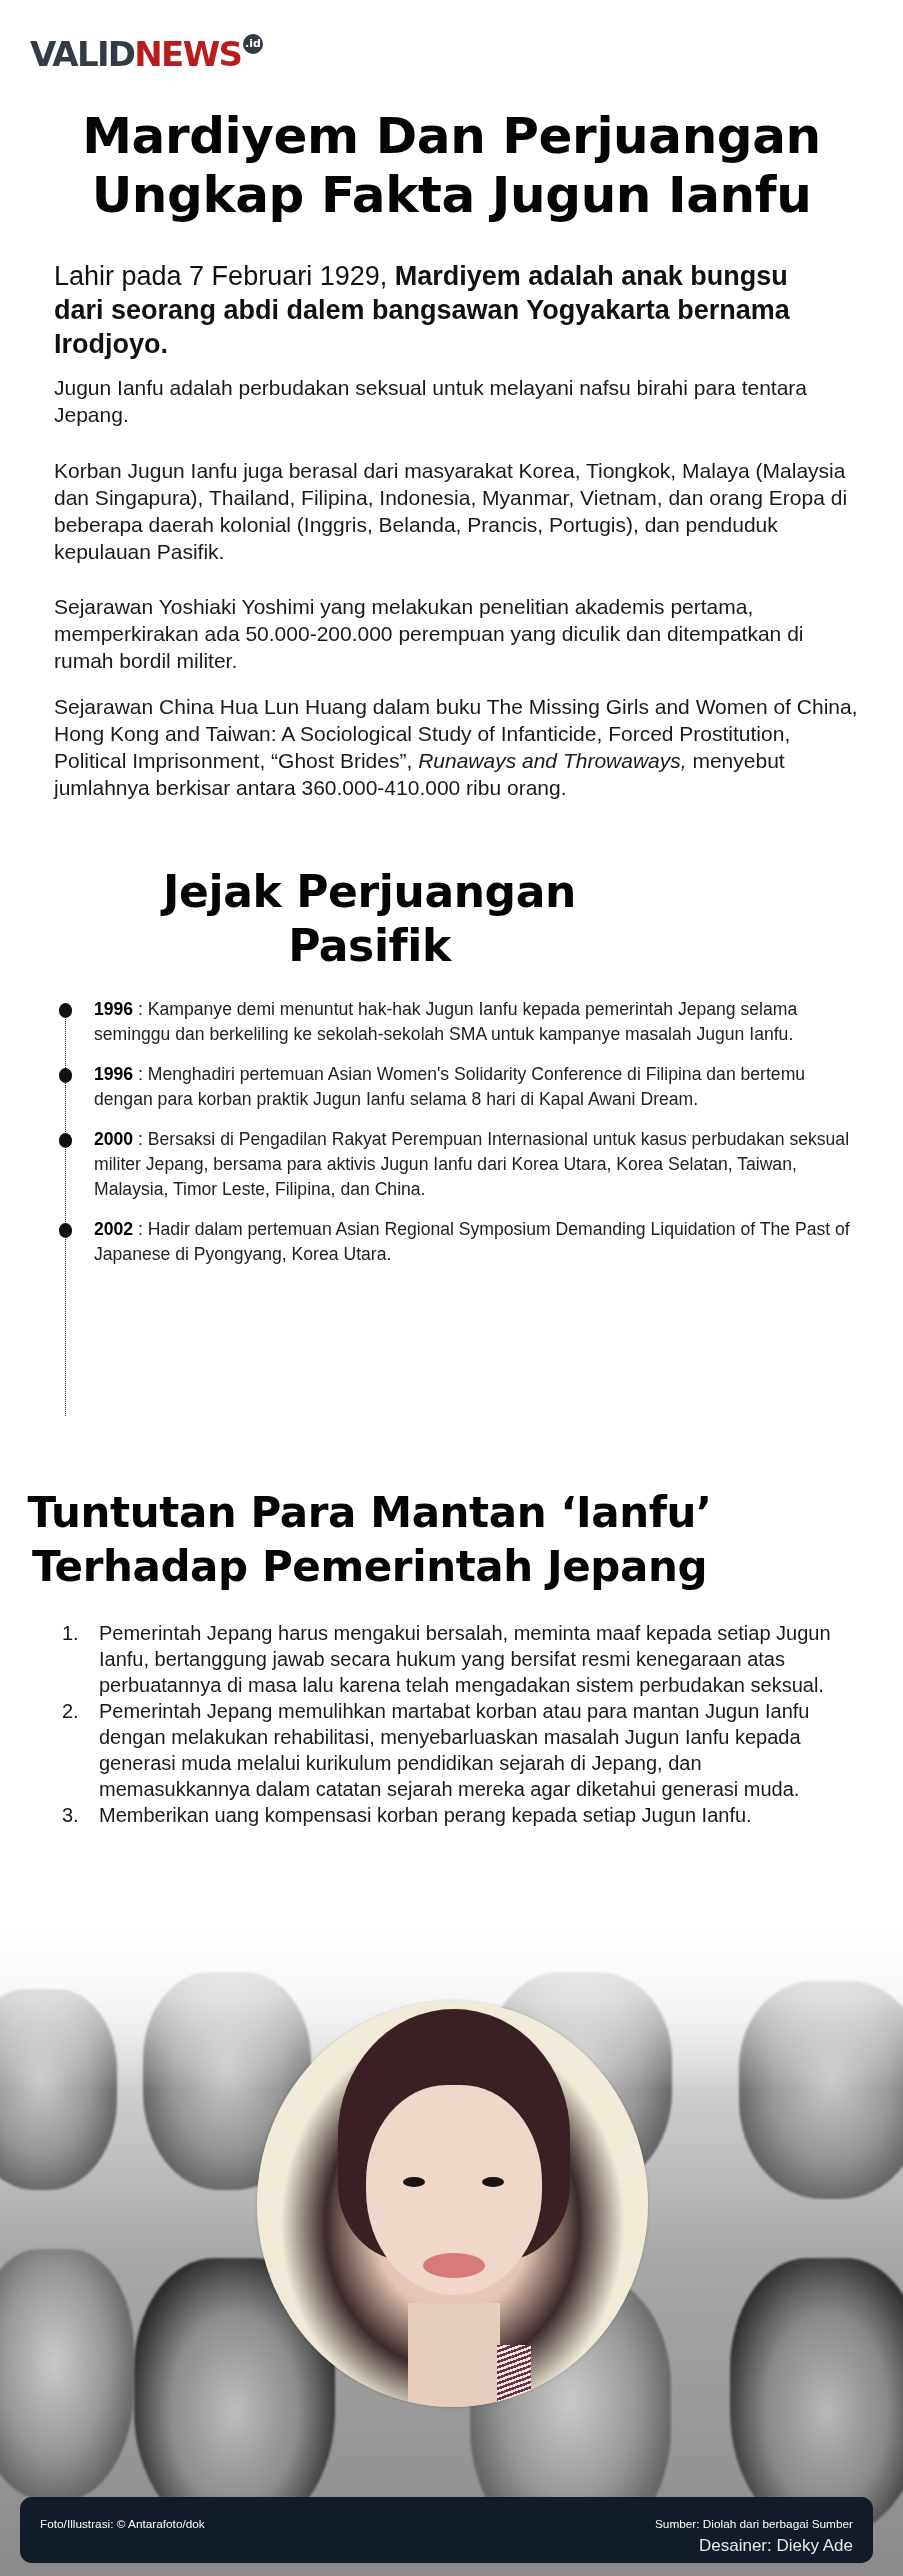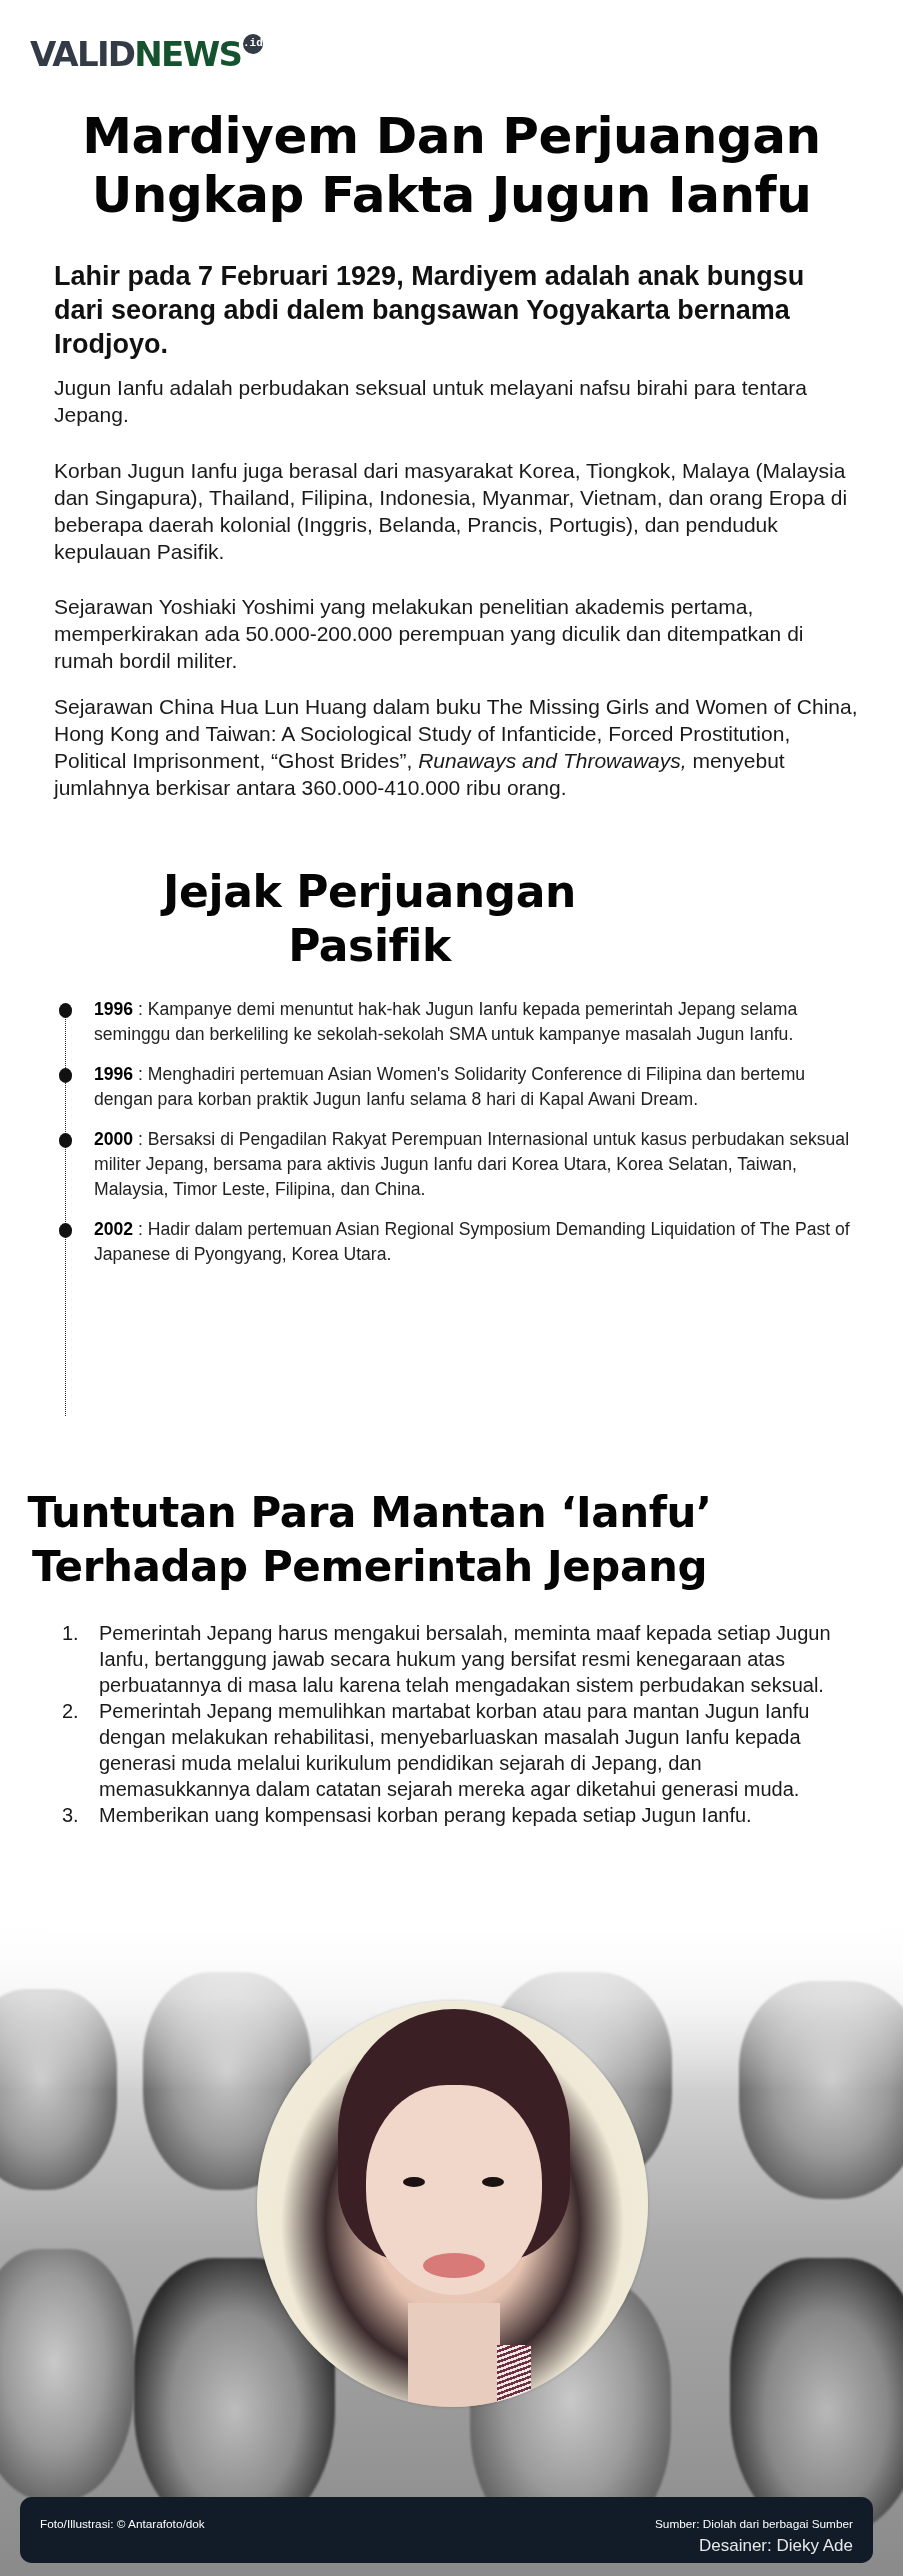--- a/index.html
+++ b/index.html
@@ -3,29 +3,29 @@
 <meta charset="utf-8">
 <style>
   * { box-sizing: border-box; margin: 0; padding: 0; }
   html, body { width: 903px; background: #ffffff; }
   body { font-family: "Liberation Sans", "DejaVu Sans", sans-serif; color: #111; }
   .page { position: relative; width: 903px; height: 2576px; overflow: hidden; background: #fff; }
 
   
   .logo { position: absolute; left: 30px; top: 37px; display: flex; align-items: flex-start; font-family: "DejaVu Sans", sans-serif; font-weight: 900; font-size: 34px; letter-spacing: -1.7px; line-height: 1; }
   .logo .valid { color: #323b46; }
-  .logo .news { color: #14532d; }
-  .logo .dotid { display: inline-flex; align-items: center; justify-content: center; width: 20px; height: 20px; border-radius: 50%; background: #323b46; color: #fff; font-size: 11px; letter-spacing: 0; margin-left: 1.7px; margin-top: -3.4px; font-weight: 700; font-family: Liberation Mono, monospace; }
+  .logo .news { color: #b91c1c; }
+  .logo .dotid { display: inline-flex; align-items: center; justify-content: center; width: 20px; height: 20px; border-radius: 50%; background: #323b46; color: #fff; font-size: 11px; letter-spacing: 0; margin-left: 1.7px; margin-top: -3.4px; font-weight: 700; }
 
   
   .main-title { position: absolute; left: 0; top: 107px; width: 903px; text-align: center; font-family: "DejaVu Sans", sans-serif; font-weight: 900; font-size: 50px; line-height: 59px; letter-spacing: -0.4px; color: #050505; }
 
   
   .lead { position: absolute; left: 54px; top: 259px; width: 755px; font-size: 27px; line-height: 34px; color: #111; }
-  .lead .light { font-weight: 700; text-align: right; }
+  .lead .light { font-weight: 400; text-align: right; }
   .lead .bold { font-weight: 700; }
 
   .para { position: absolute; left: 54px; width: 806px; font-size: 21px; line-height: 27px; color: #1a1a1a; }
   .para em { font-style: italic; }
 
   
   .sec-title { position: absolute; left: 0; width: 739px; text-align: center; font-family: "DejaVu Sans", sans-serif; font-weight: 900; font-size: 44px; line-height: 54px; color: #050505; letter-spacing: -0.4px; }
 
   
   .timeline { position: absolute; left: 54px; top: 997px; width: 806px; }

